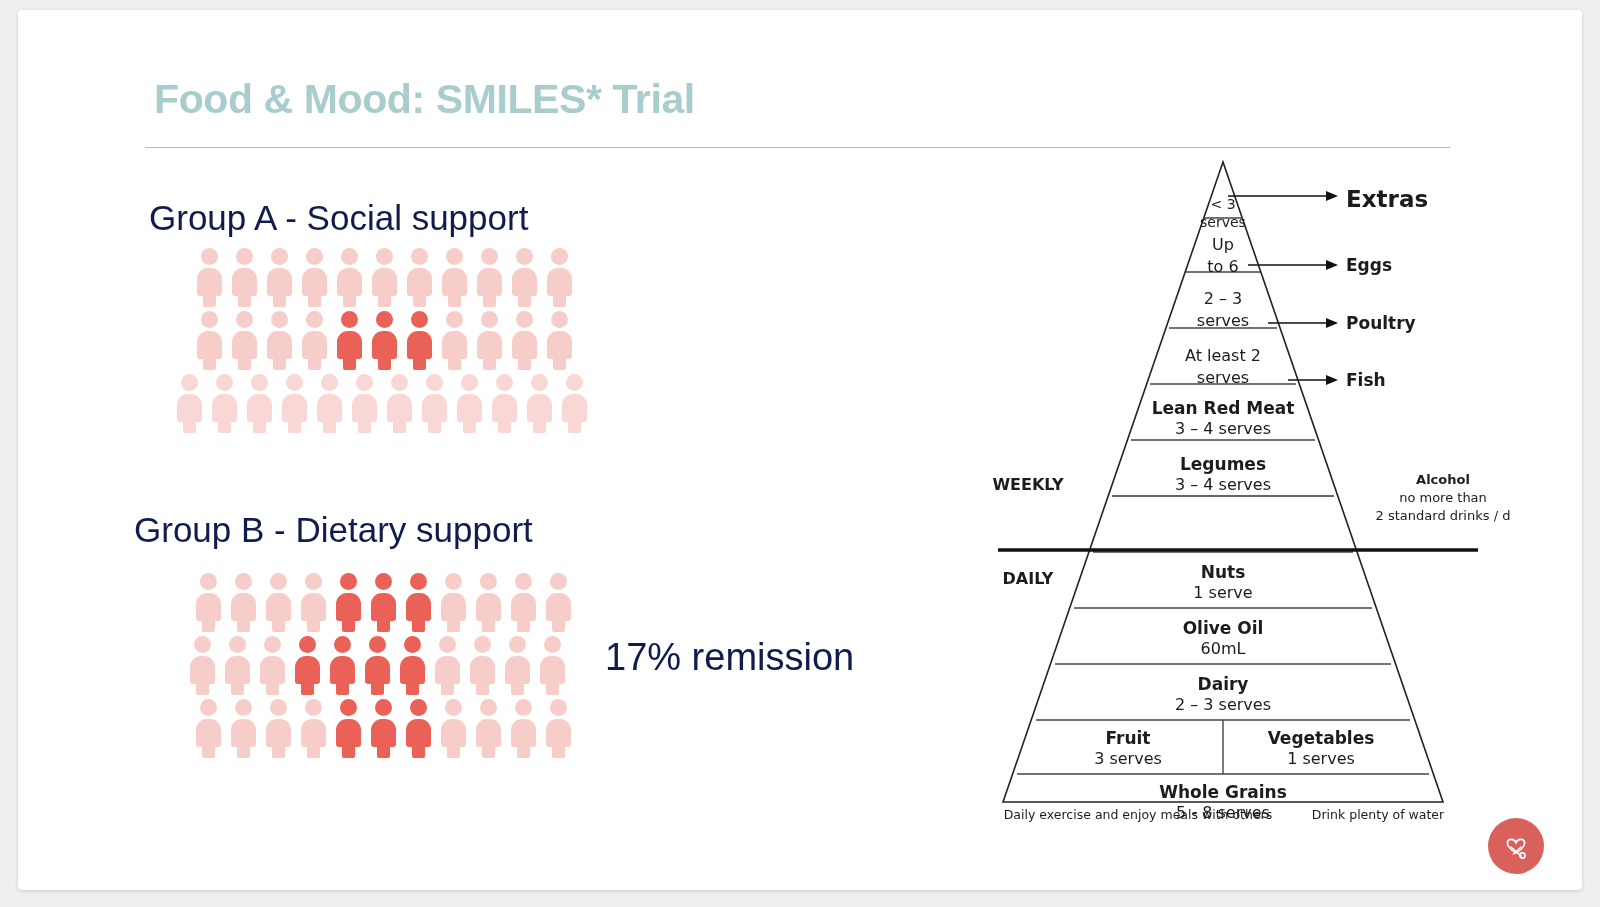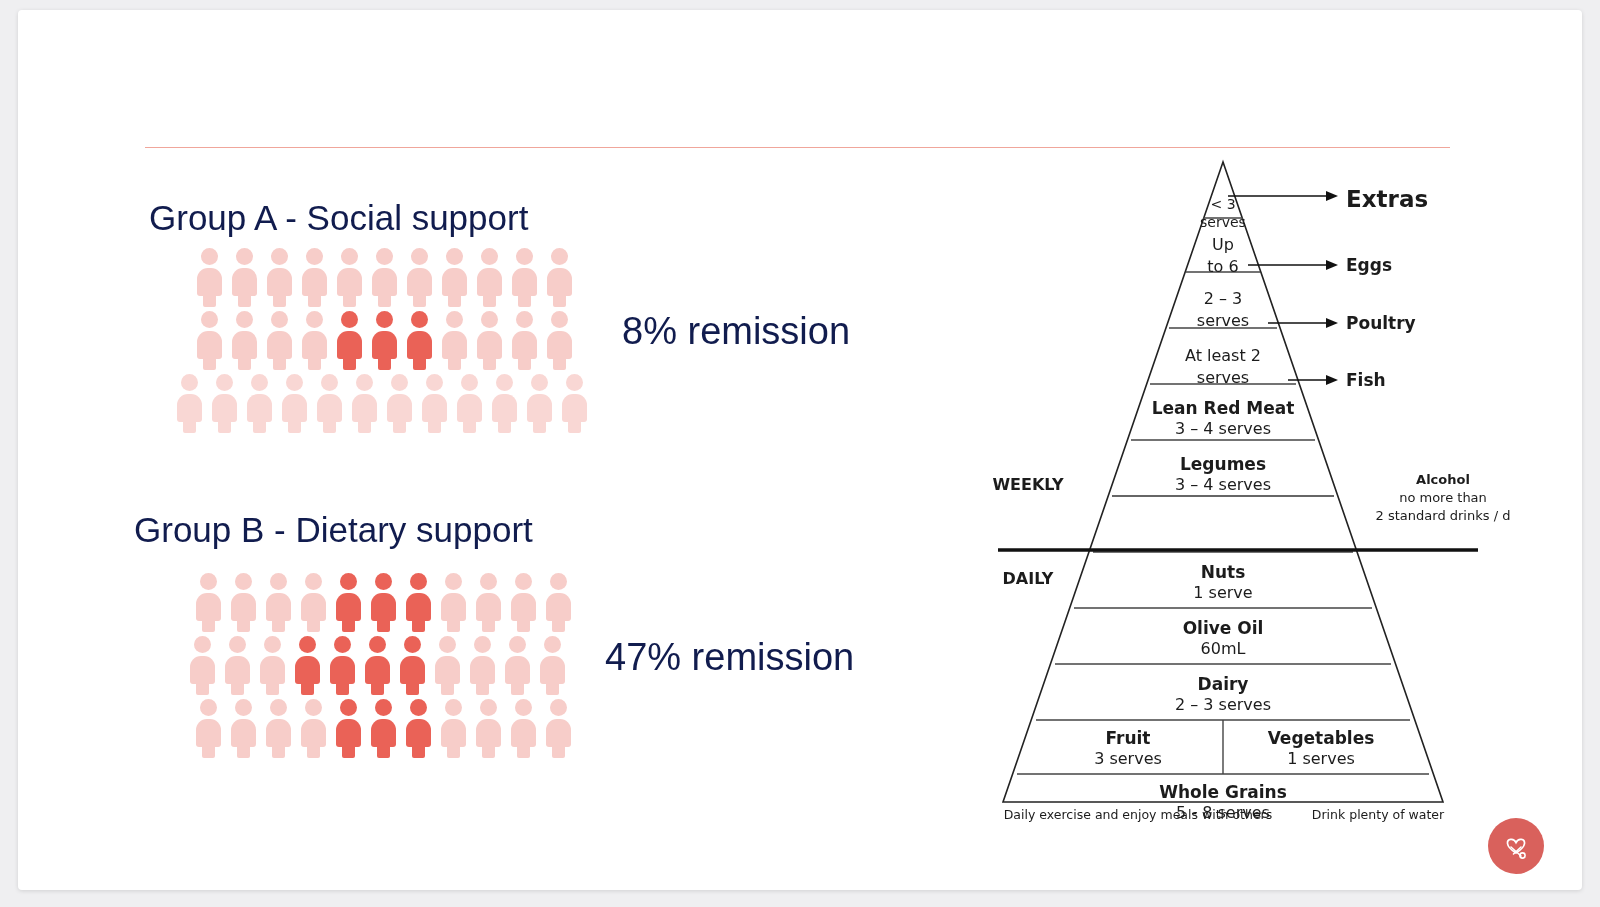--- a/index.html
+++ b/index.html
@@ -129,20 +129,21 @@
     display: flex;
     align-items: center;
     justify-content: center;
   }
 </style>
 </head>
 <body>
 
 <div id="slide">
 
+  <div id="title">Food &amp; Mood: SMILES* Trial</div>
   <div id="title-rule"></div>
 
   <div class="group-heading" id="group-a-heading">Group A - Social support</div>
   <div class="pictogram" id="group-a-pictogram">
       <div class="picto-row indent-a0">
         <div class="person">
           <span class="head" style="background:#f7cdc9"></span>
           <span class="body" style="background:#f7cdc9"></span>
           <span class="legs" style="background:#f7cdc9"></span>
         </div>
@@ -310,21 +311,20 @@
           <span class="body" style="background:#f9d7d4"></span>
           <span class="legs" style="background:#f9d7d4"></span>
         </div>
         <div class="person">
           <span class="head" style="background:#f9d7d4"></span>
           <span class="body" style="background:#f9d7d4"></span>
           <span class="legs" style="background:#f9d7d4"></span>
         </div>
       </div>
     </div>
-  <div class="remission" id="remission-a">8% remission</div>
 
   <div class="group-heading" id="group-b-heading">Group B - Dietary support</div>
   <div class="pictogram" id="group-b-pictogram">
       <div class="picto-row indent-b0">
         <div class="person">
           <span class="head" style="background:#f7cdc9"></span>
           <span class="body" style="background:#f7cdc9"></span>
           <span class="legs" style="background:#f7cdc9"></span>
         </div>
         <div class="person">
@@ -486,21 +486,21 @@
           <span class="body" style="background:#f7cdc9"></span>
           <span class="legs" style="background:#f7cdc9"></span>
         </div>
         <div class="person">
           <span class="head" style="background:#f7cdc9"></span>
           <span class="body" style="background:#f7cdc9"></span>
           <span class="legs" style="background:#f7cdc9"></span>
         </div>
       </div>
     </div>
-  <div class="remission" id="remission-b">47% remission</div>
+  <div class="remission" id="remission-b">17% remission</div>
 
   <div id="pyramid-wrap">
     <svg id="pyramid-svg" width="560" height="700" viewBox="0 0 560 700">
 
       <polygon points="265,12 45,652 485,652" fill="#ffffff" stroke="#222" stroke-width="1.6"></polygon>
 
       <line x1="245" y1="68" x2="285" y2="68" stroke="#444" stroke-width="1.4"></line>
       <line x1="228" y1="122" x2="302" y2="122" stroke="#444" stroke-width="1.4"></line>
       <line x1="211" y1="178" x2="319" y2="178" stroke="#444" stroke-width="1.4"></line>
       <line x1="192" y1="234" x2="338" y2="234" stroke="#444" stroke-width="1.4"></line>

